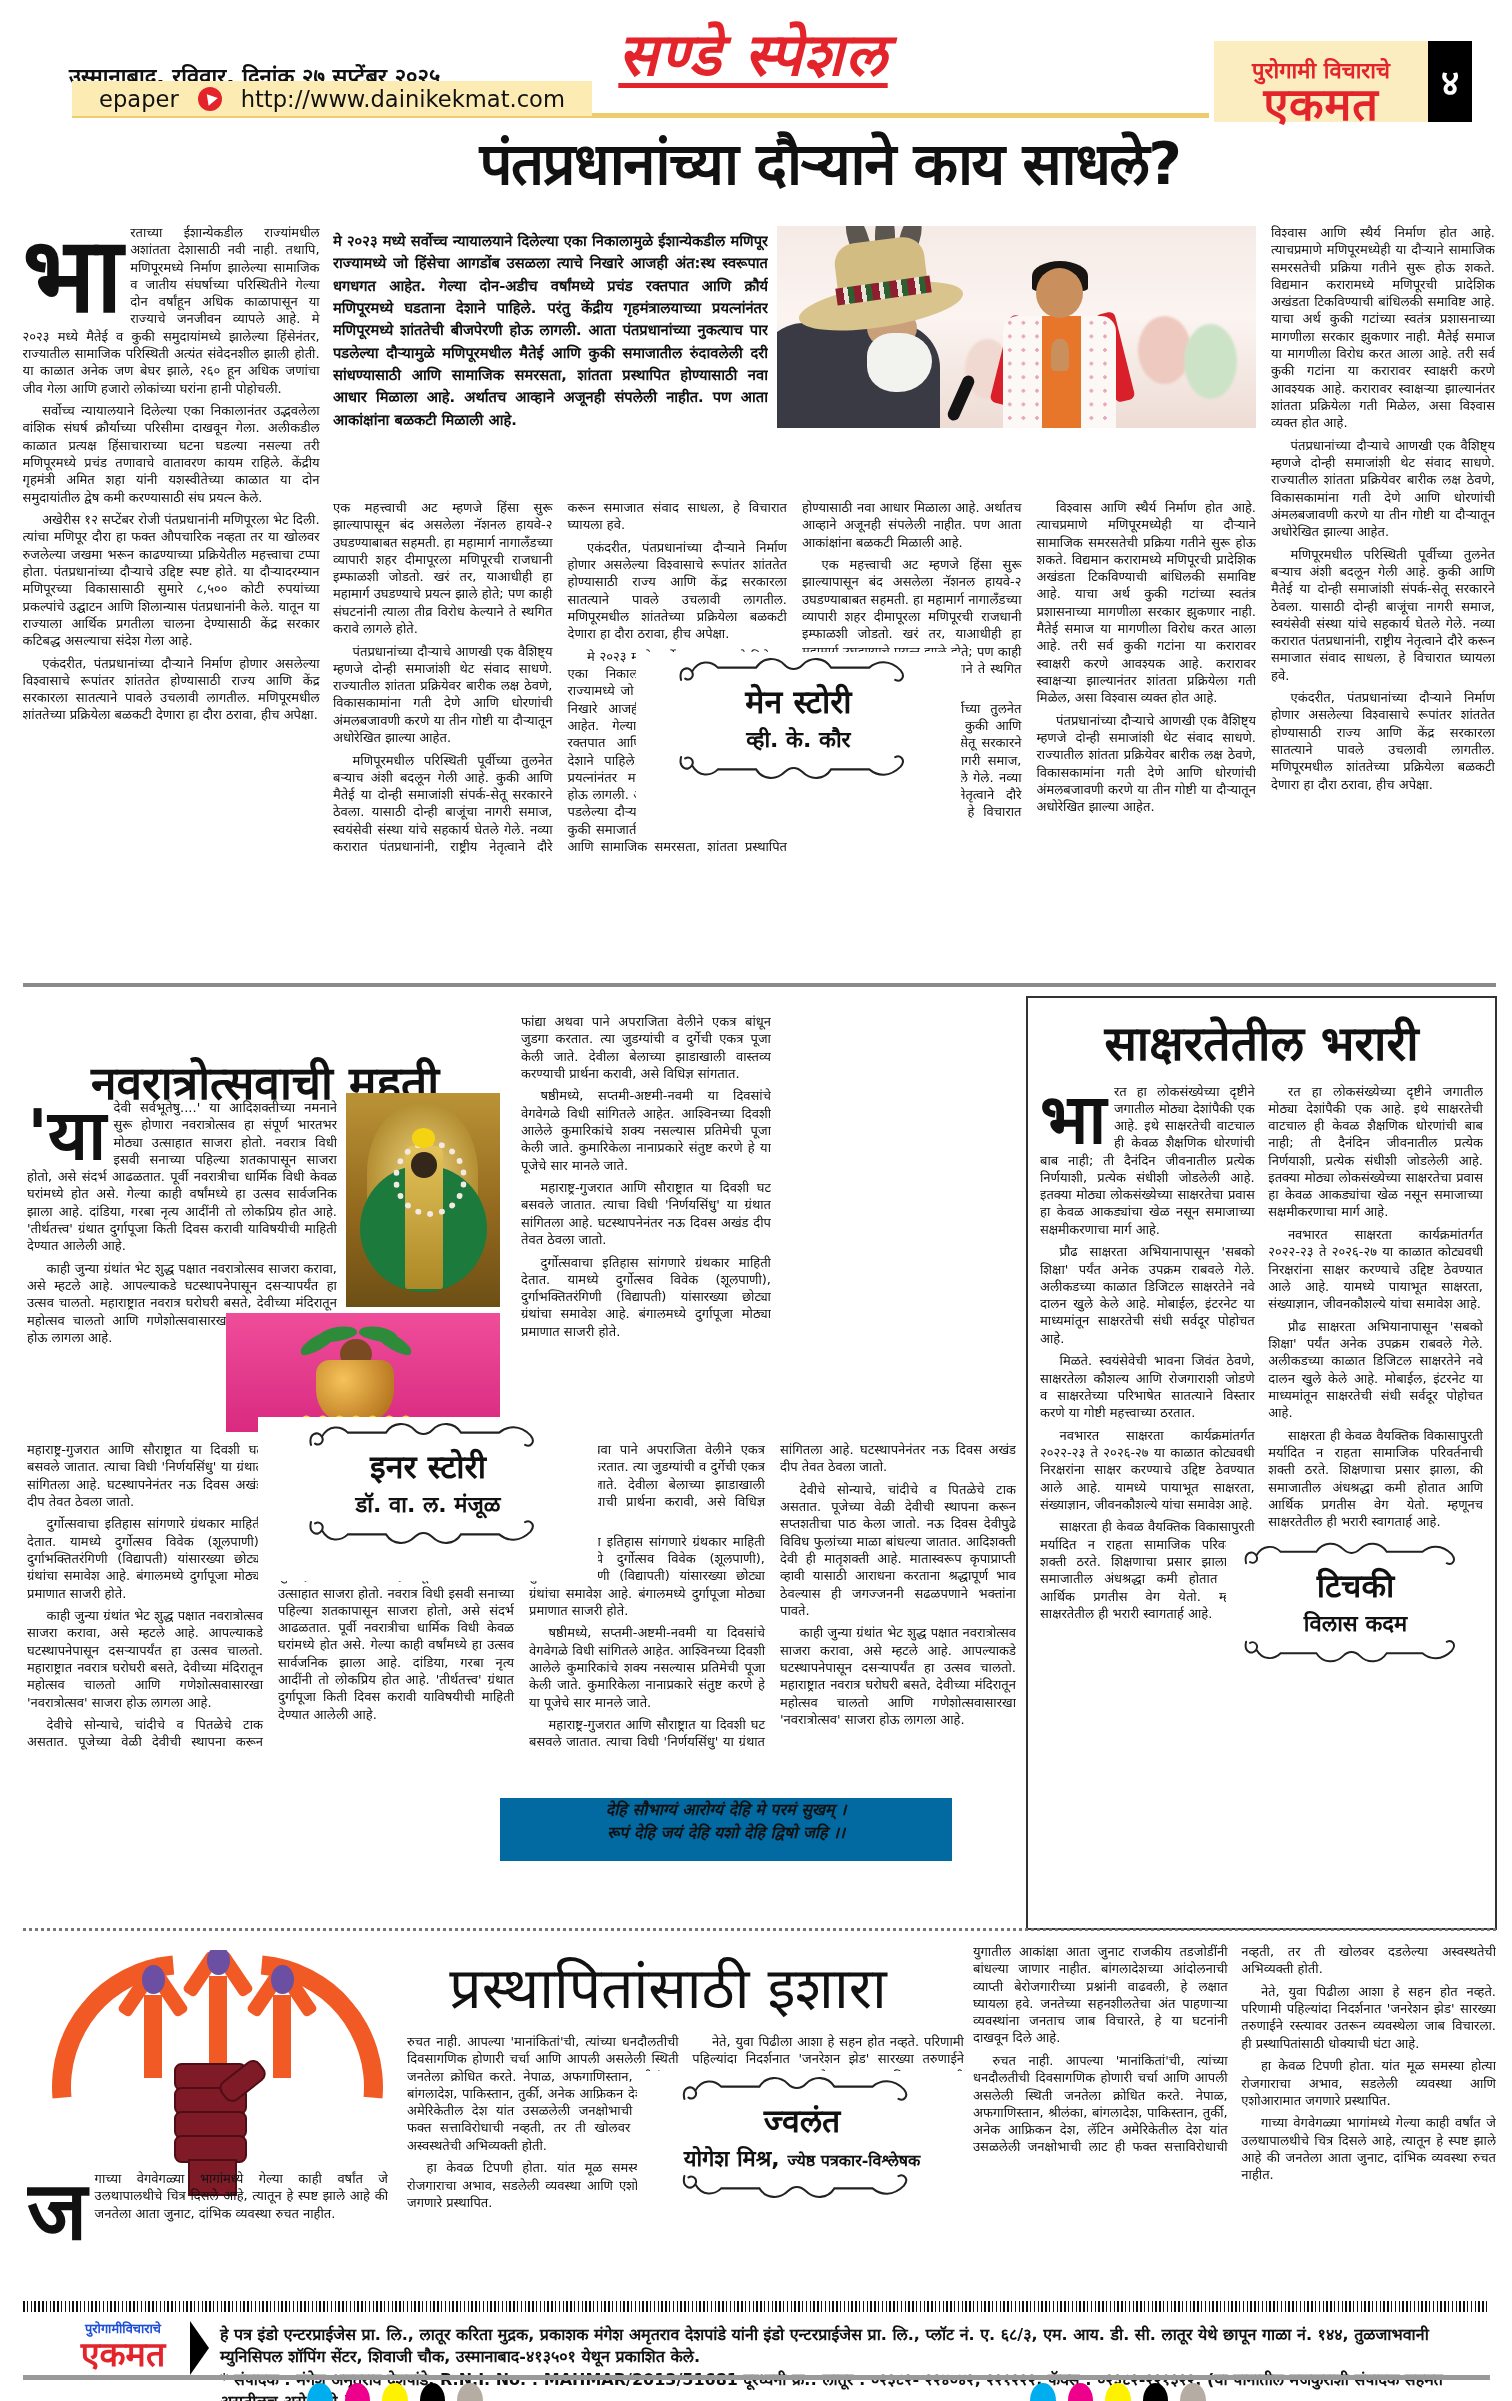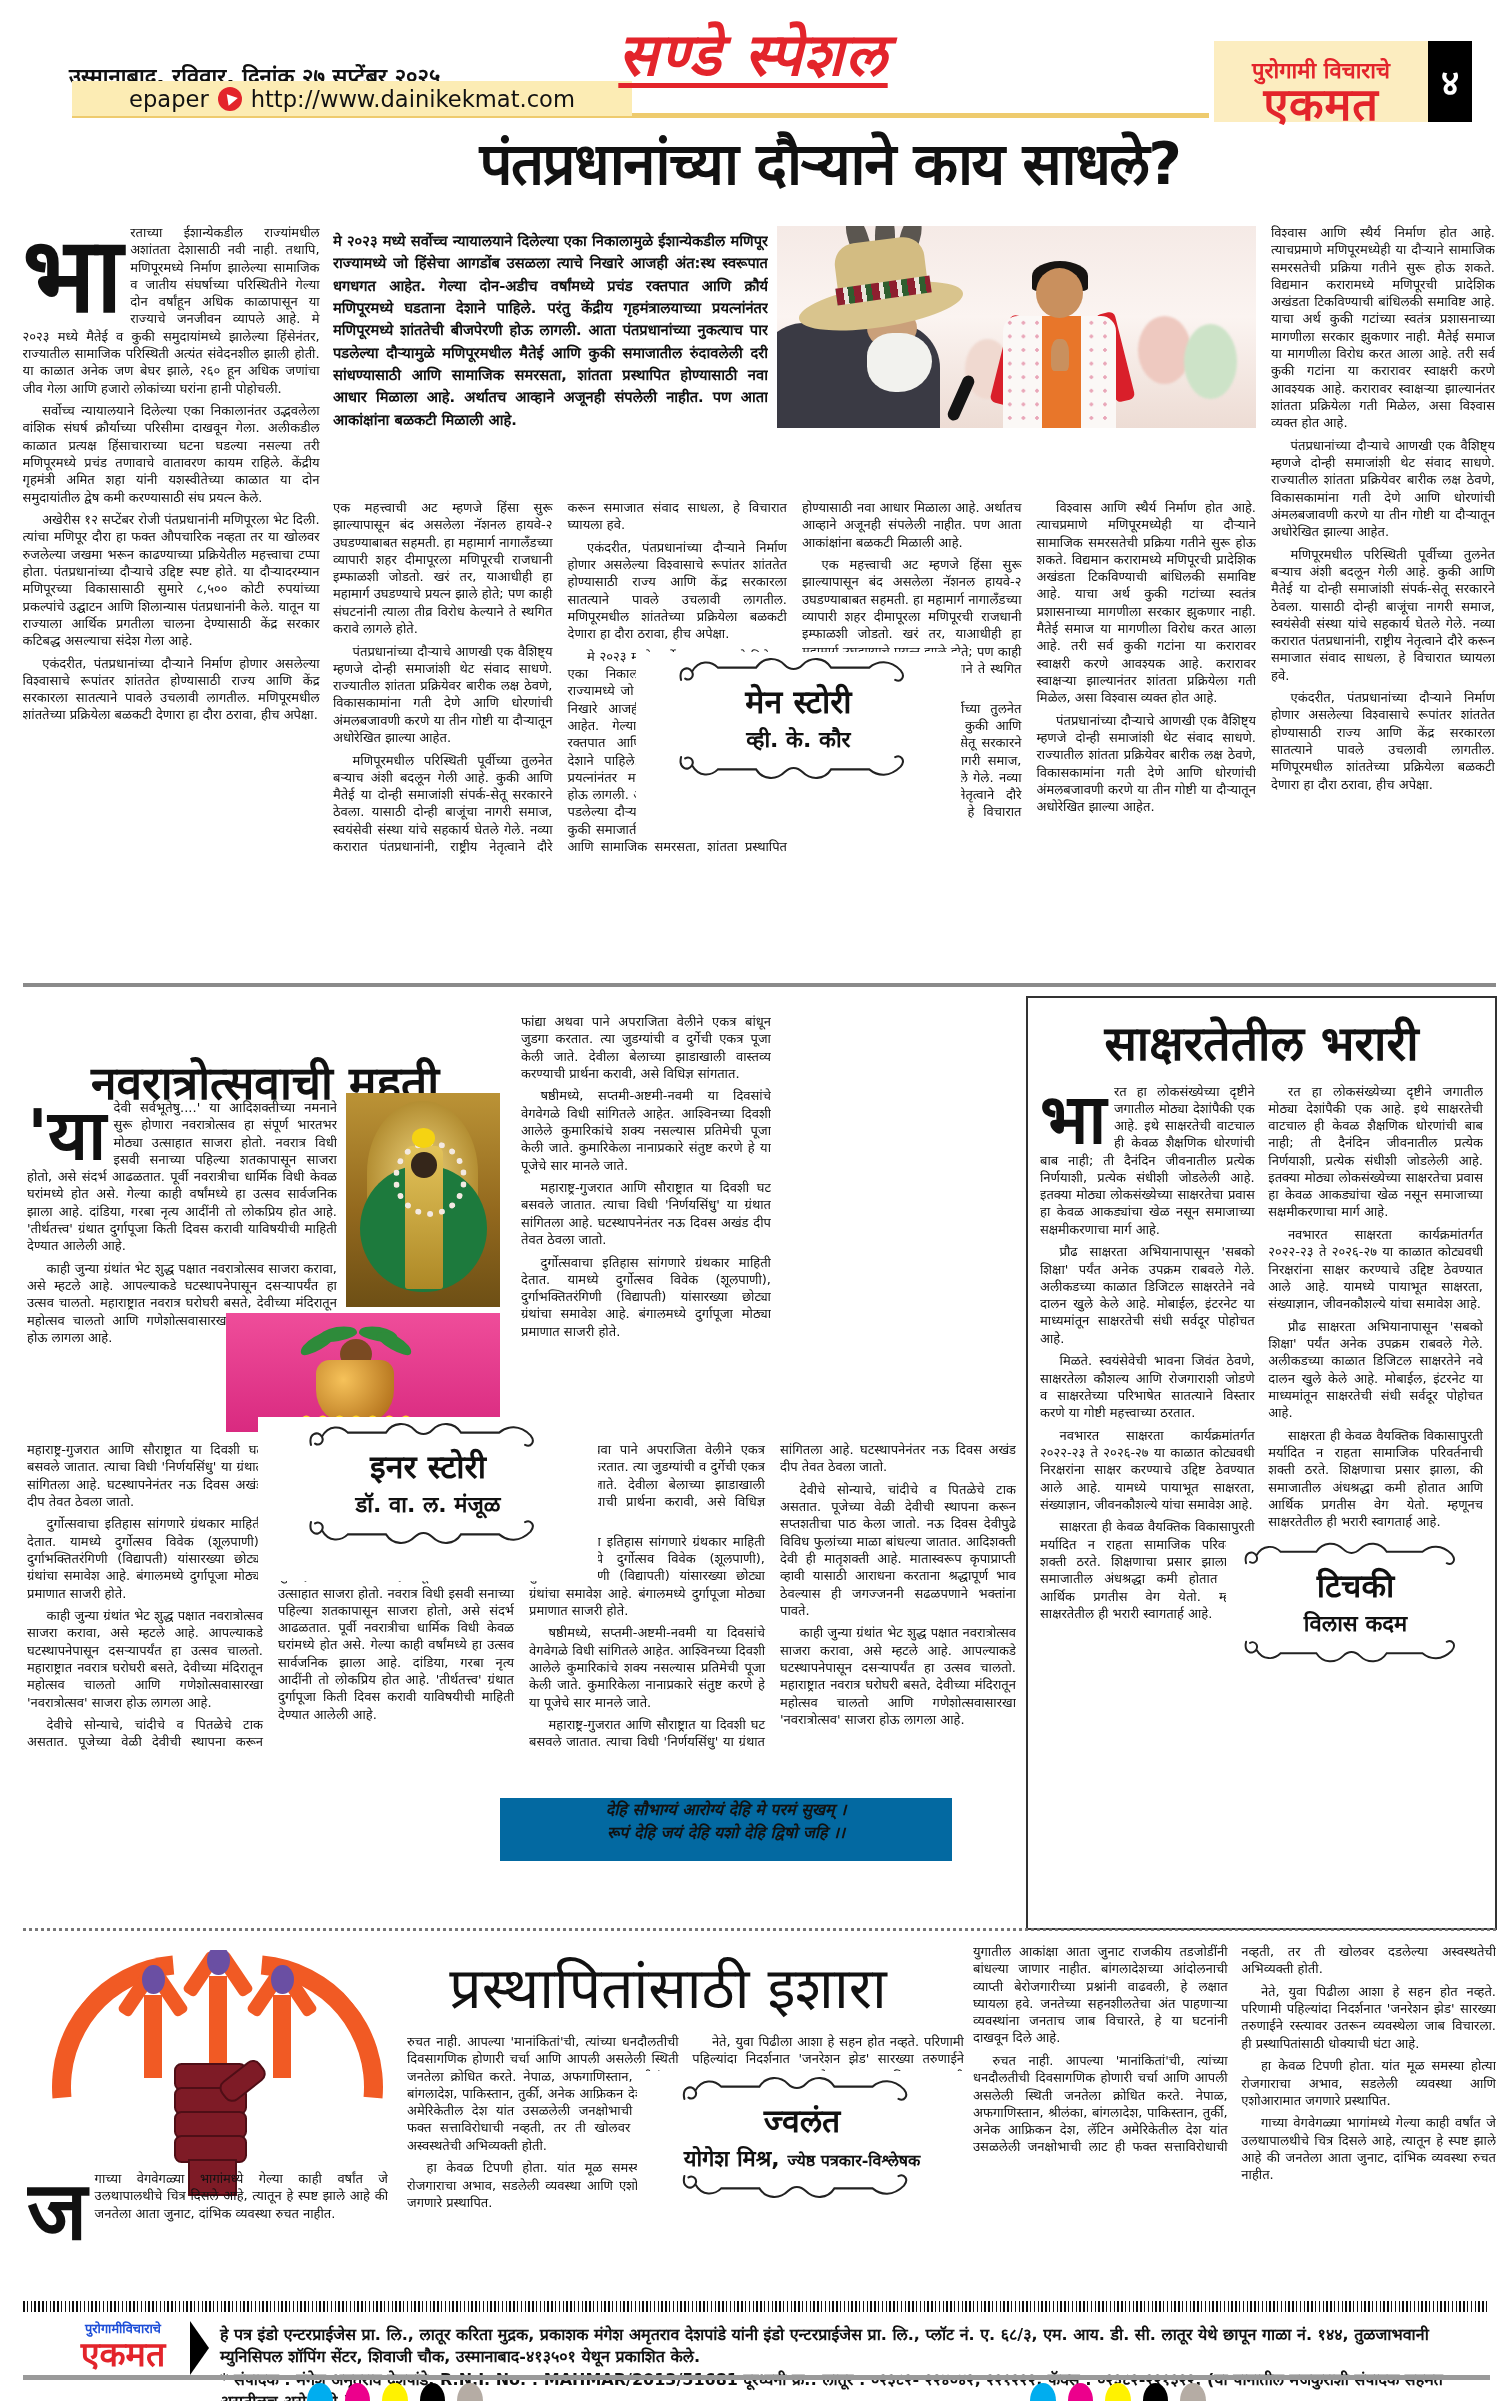--- a/index.html
+++ b/index.html
@@ -3,22 +3,22 @@
 <meta charset="utf-8">
 <style>
   html,body{margin:0;padding:0;background:#e9e9e9;}
   .page{position:relative;width:1512px;height:2401px;background:#fff;
         font-family:"DejaVu Sans",sans-serif;color:#111;overflow:hidden;margin:0 auto;}
   .abs{position:absolute;}
 
   
   .dateline{left:69px;top:60px;font-size:22px;font-weight:bold;}
   .gold-line{left:72px;top:113px;width:1137px;height:4.5px;background:#eecb6e;}
-  .epaper-band{left:72px;top:81px;width:560px;height:35px;background:#fcecb4;
-               display:flex;align-items:center;justify-content:center;gap:9px;font-size:22.6px;}
+  .epaper-band{left:72px;top:81px;width:520px;height:35px;background:#fcecb4;
+               display:flex;align-items:center;justify-content:center;gap:19px;font-size:22.6px;}
   .cursor-dot{width:24px;height:24px;border-radius:50%;background:#e3242b;position:relative;flex:0 0 auto;}
   .cursor-dot::after{content:"";position:absolute;left:6.8px;top:6px;width:0;height:0;
      border-left:6px solid transparent;border-right:6px solid transparent;border-bottom:10.5px solid #fff;
      transform:rotate(-40deg);}
   .banner{left:753px;top:12px;transform:translateX(-50%);color:#e3242b;font-size:59px;
           font-weight:900;font-style:italic;white-space:nowrap;letter-spacing:1.5px;
           text-decoration:underline;text-underline-offset:7.5px;}
   .masthead-box{left:1214px;top:41px;width:214px;height:81px;background:#fcedc0;text-align:center;padding-top:18px;box-sizing:border-box;}
   .masthead-tagline{color:#e3242b;font-size:22px;font-weight:bold;line-height:1.05;}
   .masthead-title{color:#e3242b;font-size:45px;font-weight:900;line-height:1.0;letter-spacing:0.8px;}

